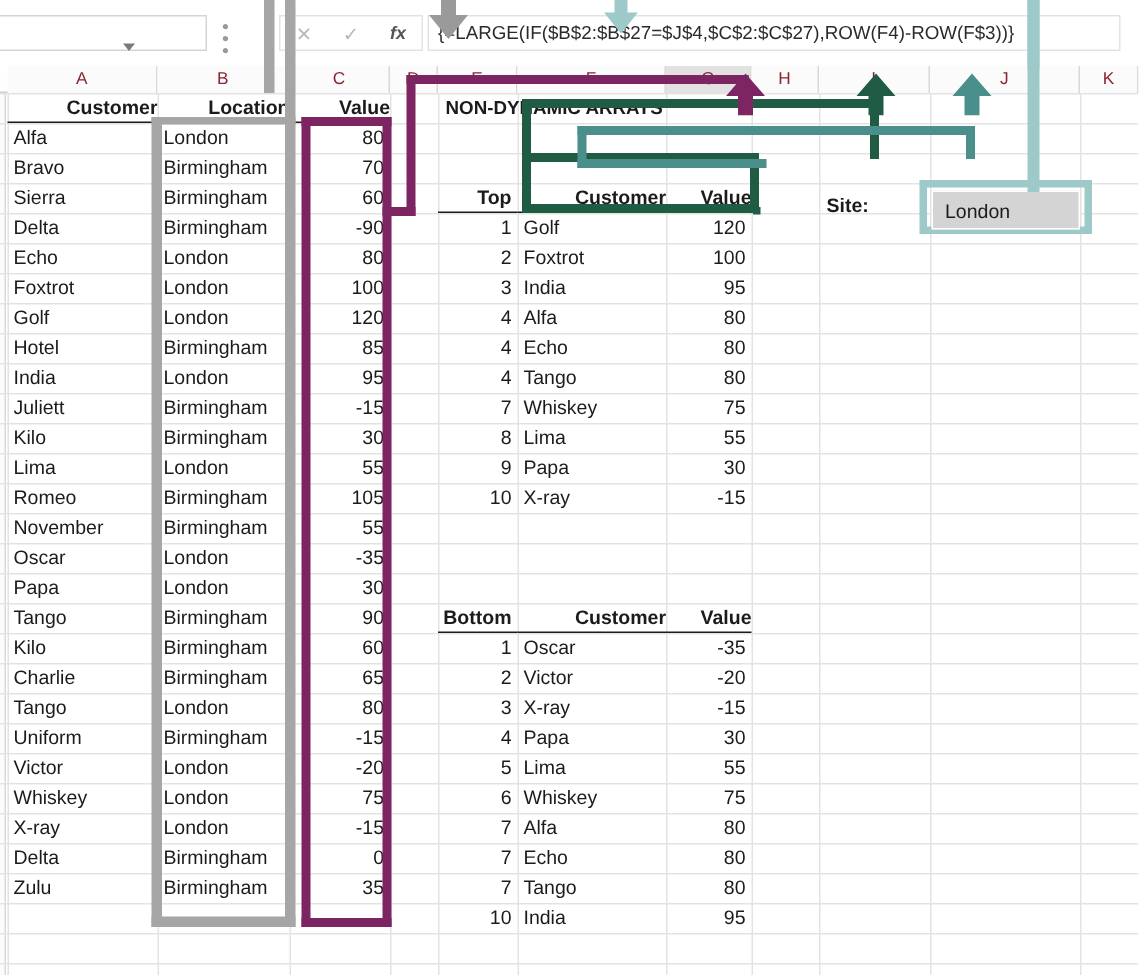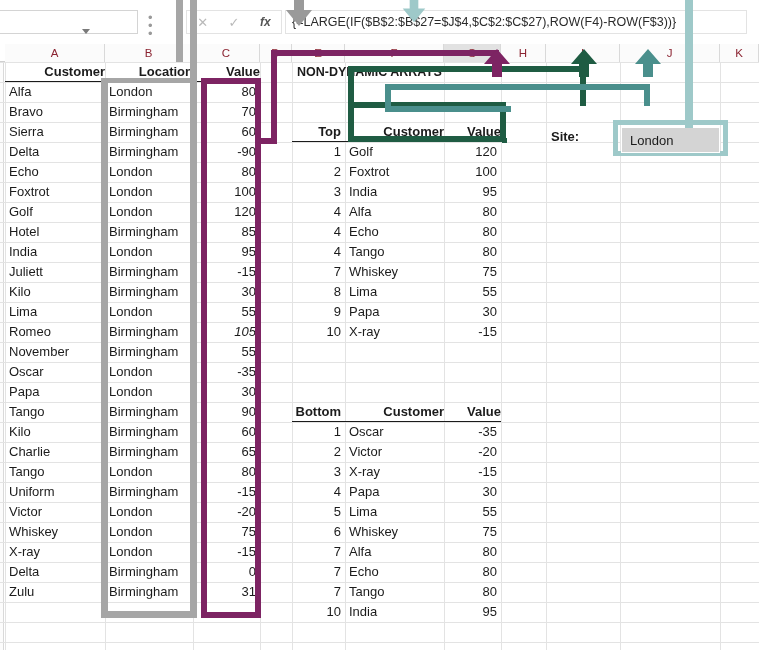--- a/index.html
+++ b/index.html
@@ -212,21 +212,21 @@
         <div class="cell l" style="left: 105px; top: 218px; width: 88px;">Birmingham</div>
         <div class="cell r" style="left: 193px; top: 218px; width: 67px;">-15</div>
         <div class="cell l" style="left: 5px; top: 238px; width: 100px;">Kilo</div>
         <div class="cell l" style="left: 105px; top: 238px; width: 88px;">Birmingham</div>
         <div class="cell r" style="left: 193px; top: 238px; width: 67px;">30</div>
         <div class="cell l" style="left: 5px; top: 258px; width: 100px;">Lima</div>
         <div class="cell l" style="left: 105px; top: 258px; width: 88px;">London</div>
         <div class="cell r" style="left: 193px; top: 258px; width: 67px;">55</div>
         <div class="cell l" style="left: 5px; top: 278px; width: 100px;">Romeo</div>
         <div class="cell l" style="left: 105px; top: 278px; width: 88px;">Birmingham</div>
-        <div class="cell r" style="left: 193px; top: 278px; width: 67px; font-style: italic;">105</div>
+        <div class="cell r" style="left: 193px; top: 278px; width: 67px;">105</div>
         <div class="cell l" style="left: 5px; top: 298px; width: 100px;">November</div>
         <div class="cell l" style="left: 105px; top: 298px; width: 88px;">Birmingham</div>
         <div class="cell r" style="left: 193px; top: 298px; width: 67px;">55</div>
         <div class="cell l" style="left: 5px; top: 318px; width: 100px;">Oscar</div>
         <div class="cell l" style="left: 105px; top: 318px; width: 88px;">London</div>
         <div class="cell r" style="left: 193px; top: 318px; width: 67px;">-35</div>
         <div class="cell l" style="left: 5px; top: 338px; width: 100px;">Papa</div>
         <div class="cell l" style="left: 105px; top: 338px; width: 88px;">London</div>
         <div class="cell r" style="left: 193px; top: 338px; width: 67px;">30</div>
         <div class="cell l" style="left: 5px; top: 358px; width: 100px;">Tango</div>
@@ -251,21 +251,21 @@
         <div class="cell l" style="left: 105px; top: 478px; width: 88px;">London</div>
         <div class="cell r" style="left: 193px; top: 478px; width: 67px;">75</div>
         <div class="cell l" style="left: 5px; top: 498px; width: 100px;">X-ray</div>
         <div class="cell l" style="left: 105px; top: 498px; width: 88px;">London</div>
         <div class="cell r" style="left: 193px; top: 498px; width: 67px;">-15</div>
         <div class="cell l" style="left: 5px; top: 518px; width: 100px;">Delta</div>
         <div class="cell l" style="left: 105px; top: 518px; width: 88px;">Birmingham</div>
         <div class="cell r" style="left: 193px; top: 518px; width: 67px;">0</div>
         <div class="cell l" style="left: 5px; top: 538px; width: 100px;">Zulu</div>
         <div class="cell l" style="left: 105px; top: 538px; width: 88px;">Birmingham</div>
-        <div class="cell r" style="left: 193px; top: 538px; width: 67px;">31</div>
+        <div class="cell r" style="left: 193px; top: 538px; width: 67px;">35</div>
       </div>
 
     <div class="cell l b" style="left:293px;top:18px;width:200px;font-size:12.5px;">NON-DYNAMIC ARRAYS</div>
 
     <div id="top-head">
         <div class="cell r b ul" style="left: 292px; top: 78px; width: 53px;">Top</div>
         <div class="cell l b ul" style="left: 345px; top: 78px; width: 99px;">Customer</div>
         <div class="cell l b ul" style="left: 444px; top: 78px; width: 57px;">Value</div>
       </div>
     <div id="top-body">

